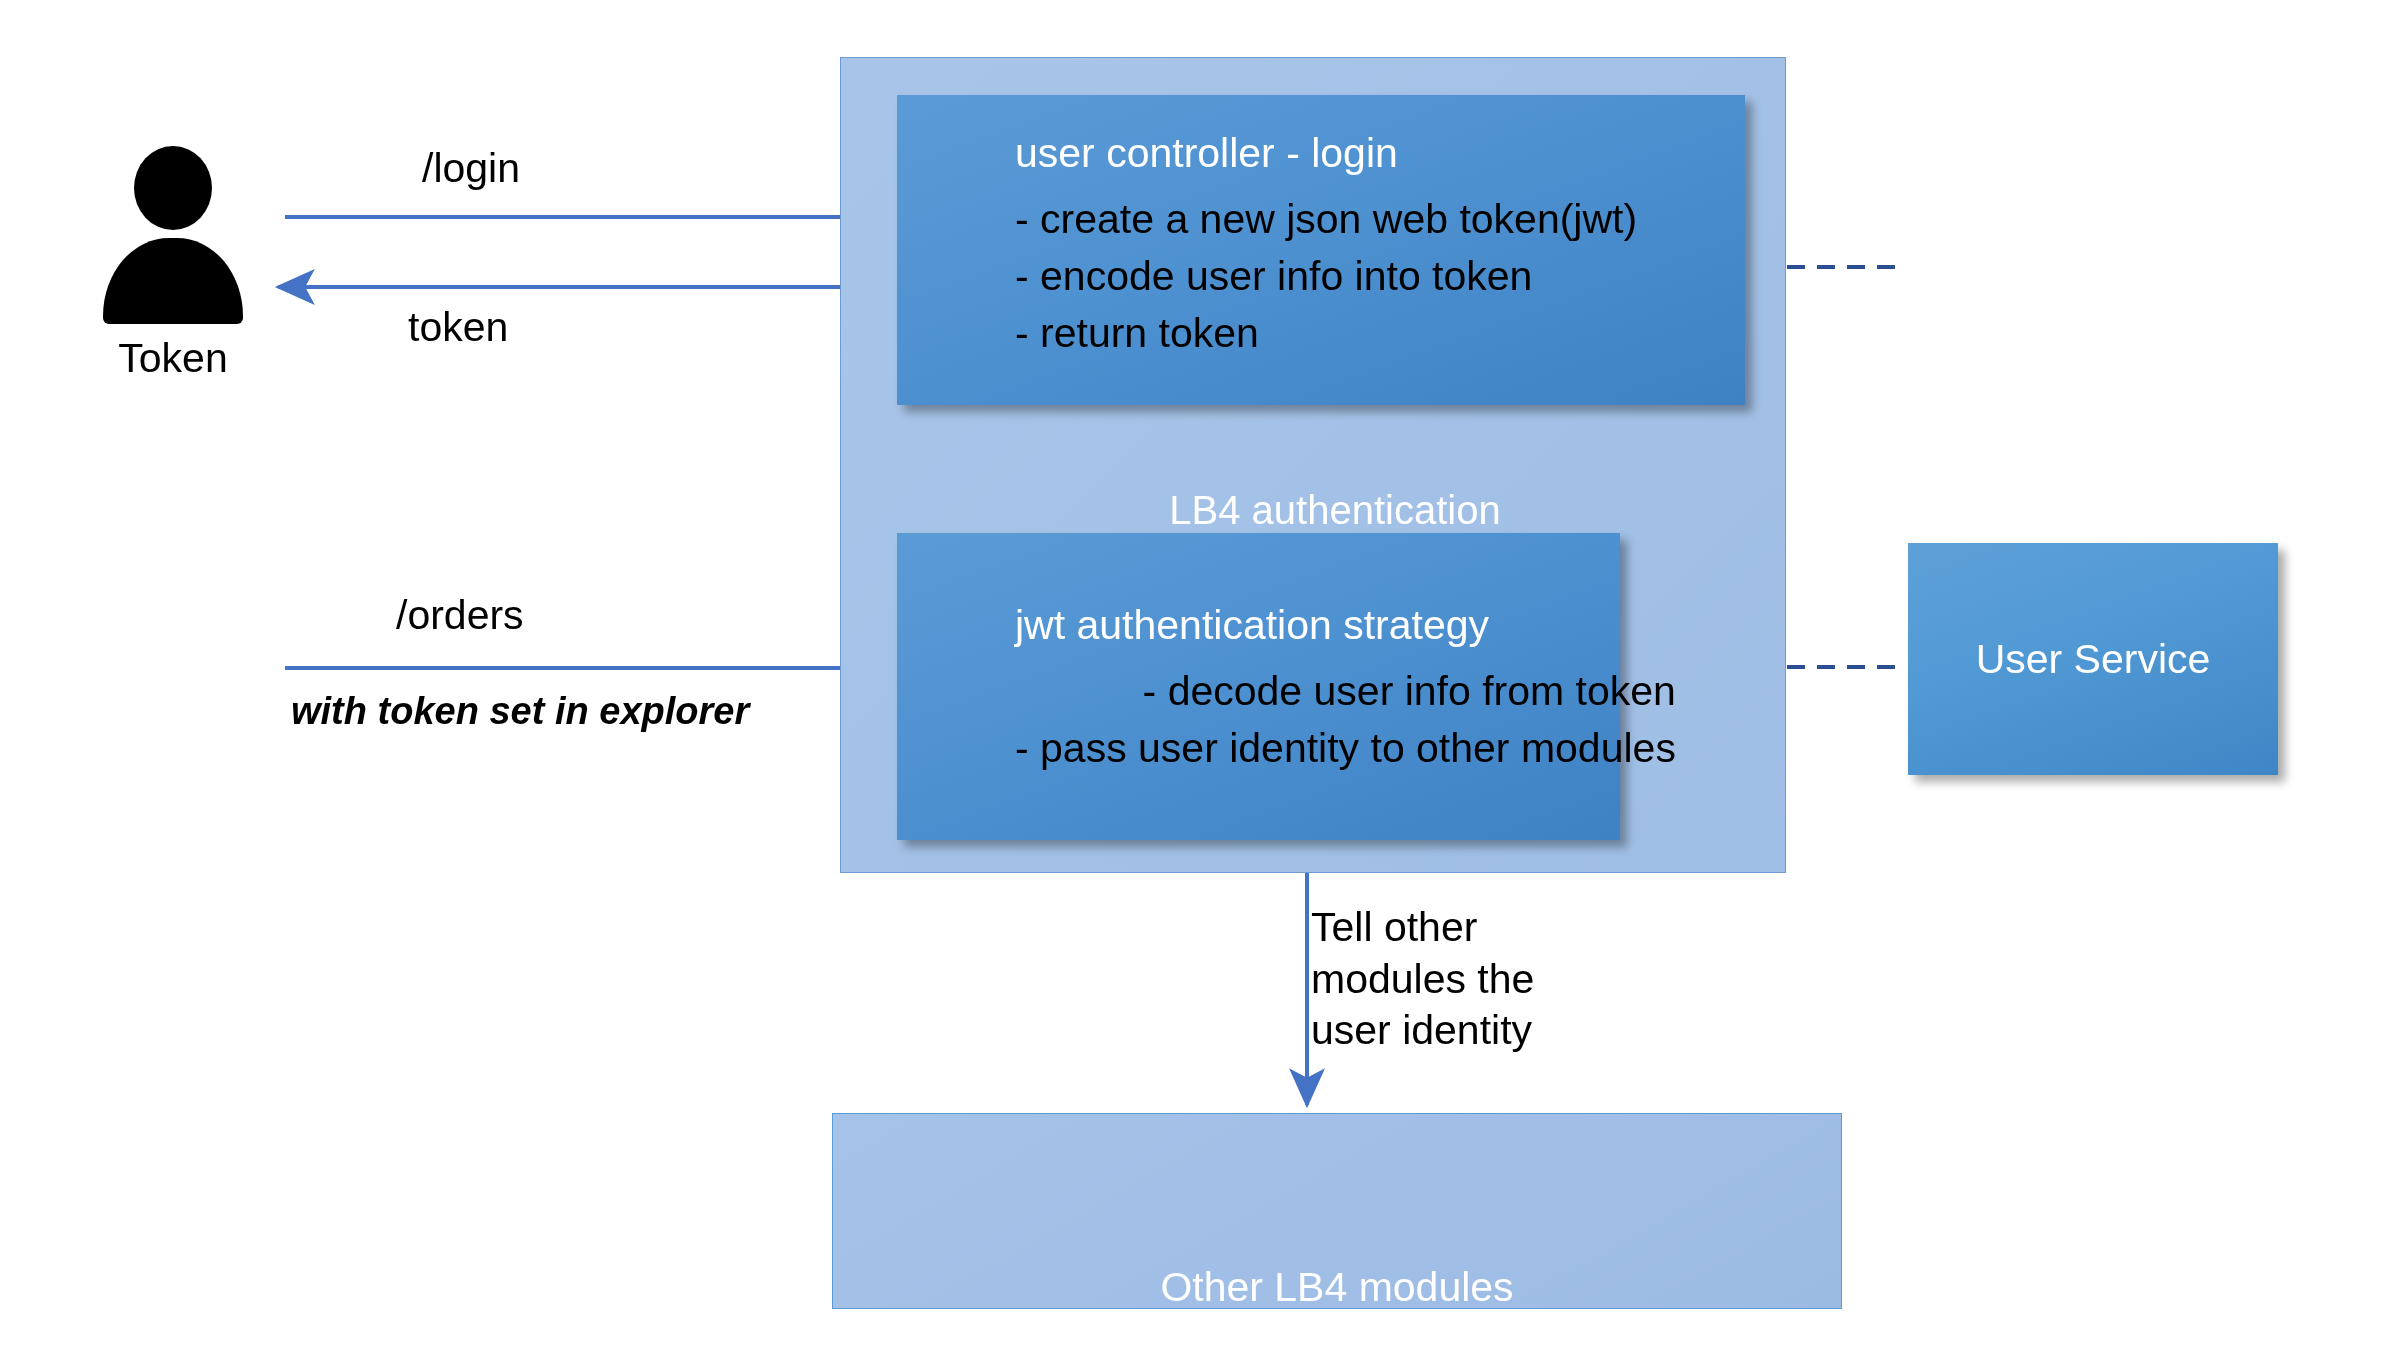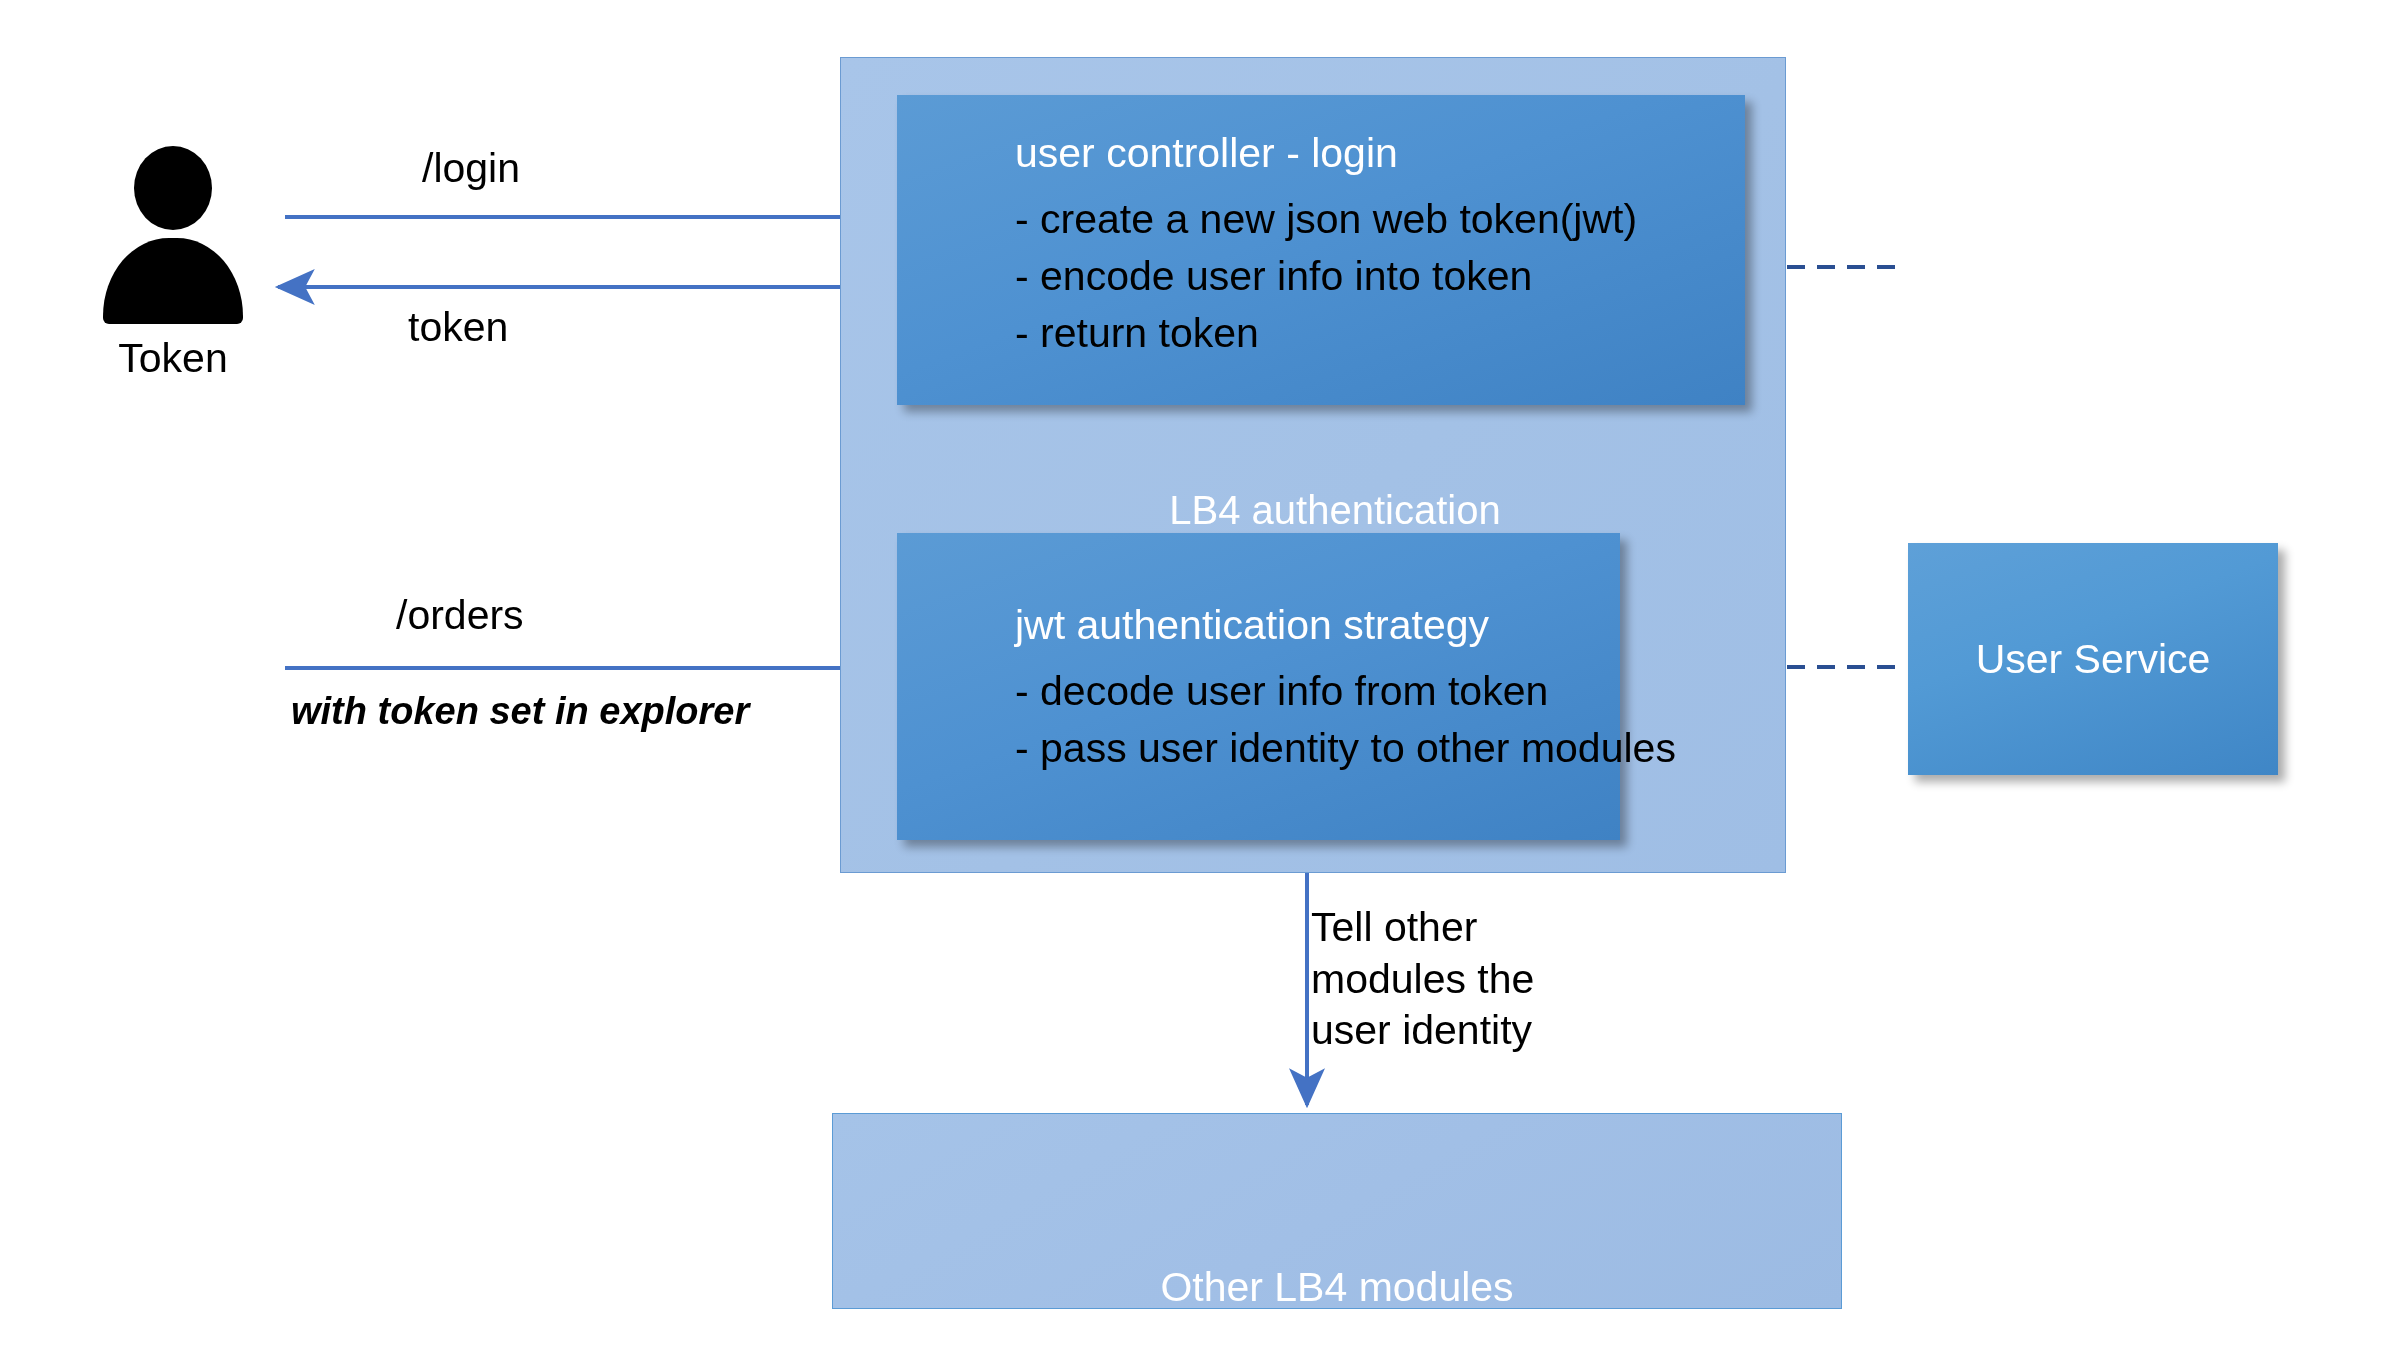--- a/index.html
+++ b/index.html
@@ -117,21 +117,21 @@
     color: #000000;
     line-height: 1.0;
     white-space: nowrap;
   }
   .box-lines .line { margin-bottom: 16px; }
   .box-lines .line:last-child { margin-bottom: 0; }
 
   #box-user-controller .box-title { top: 38px; }
   #box-user-controller .box-lines { top: 104px; }
   #box-jwt-strategy   .box-title  { top: 72px; }
-  #box-jwt-strategy   .box-lines  { top: 138px; }
+  #box-jwt-strategy   .box-lines  { top: 138px; text-align: right; }
 
   
   .service-box {
     position: absolute;
     background: linear-gradient(160deg, #5ea0d8 0%, #529ad5 40%, #3f86c6 100%);
     box-shadow: 7px 7px 9px rgba(0,0,0,0.33);
     display: flex;
     align-items: center;
     justify-content: center;
   }

